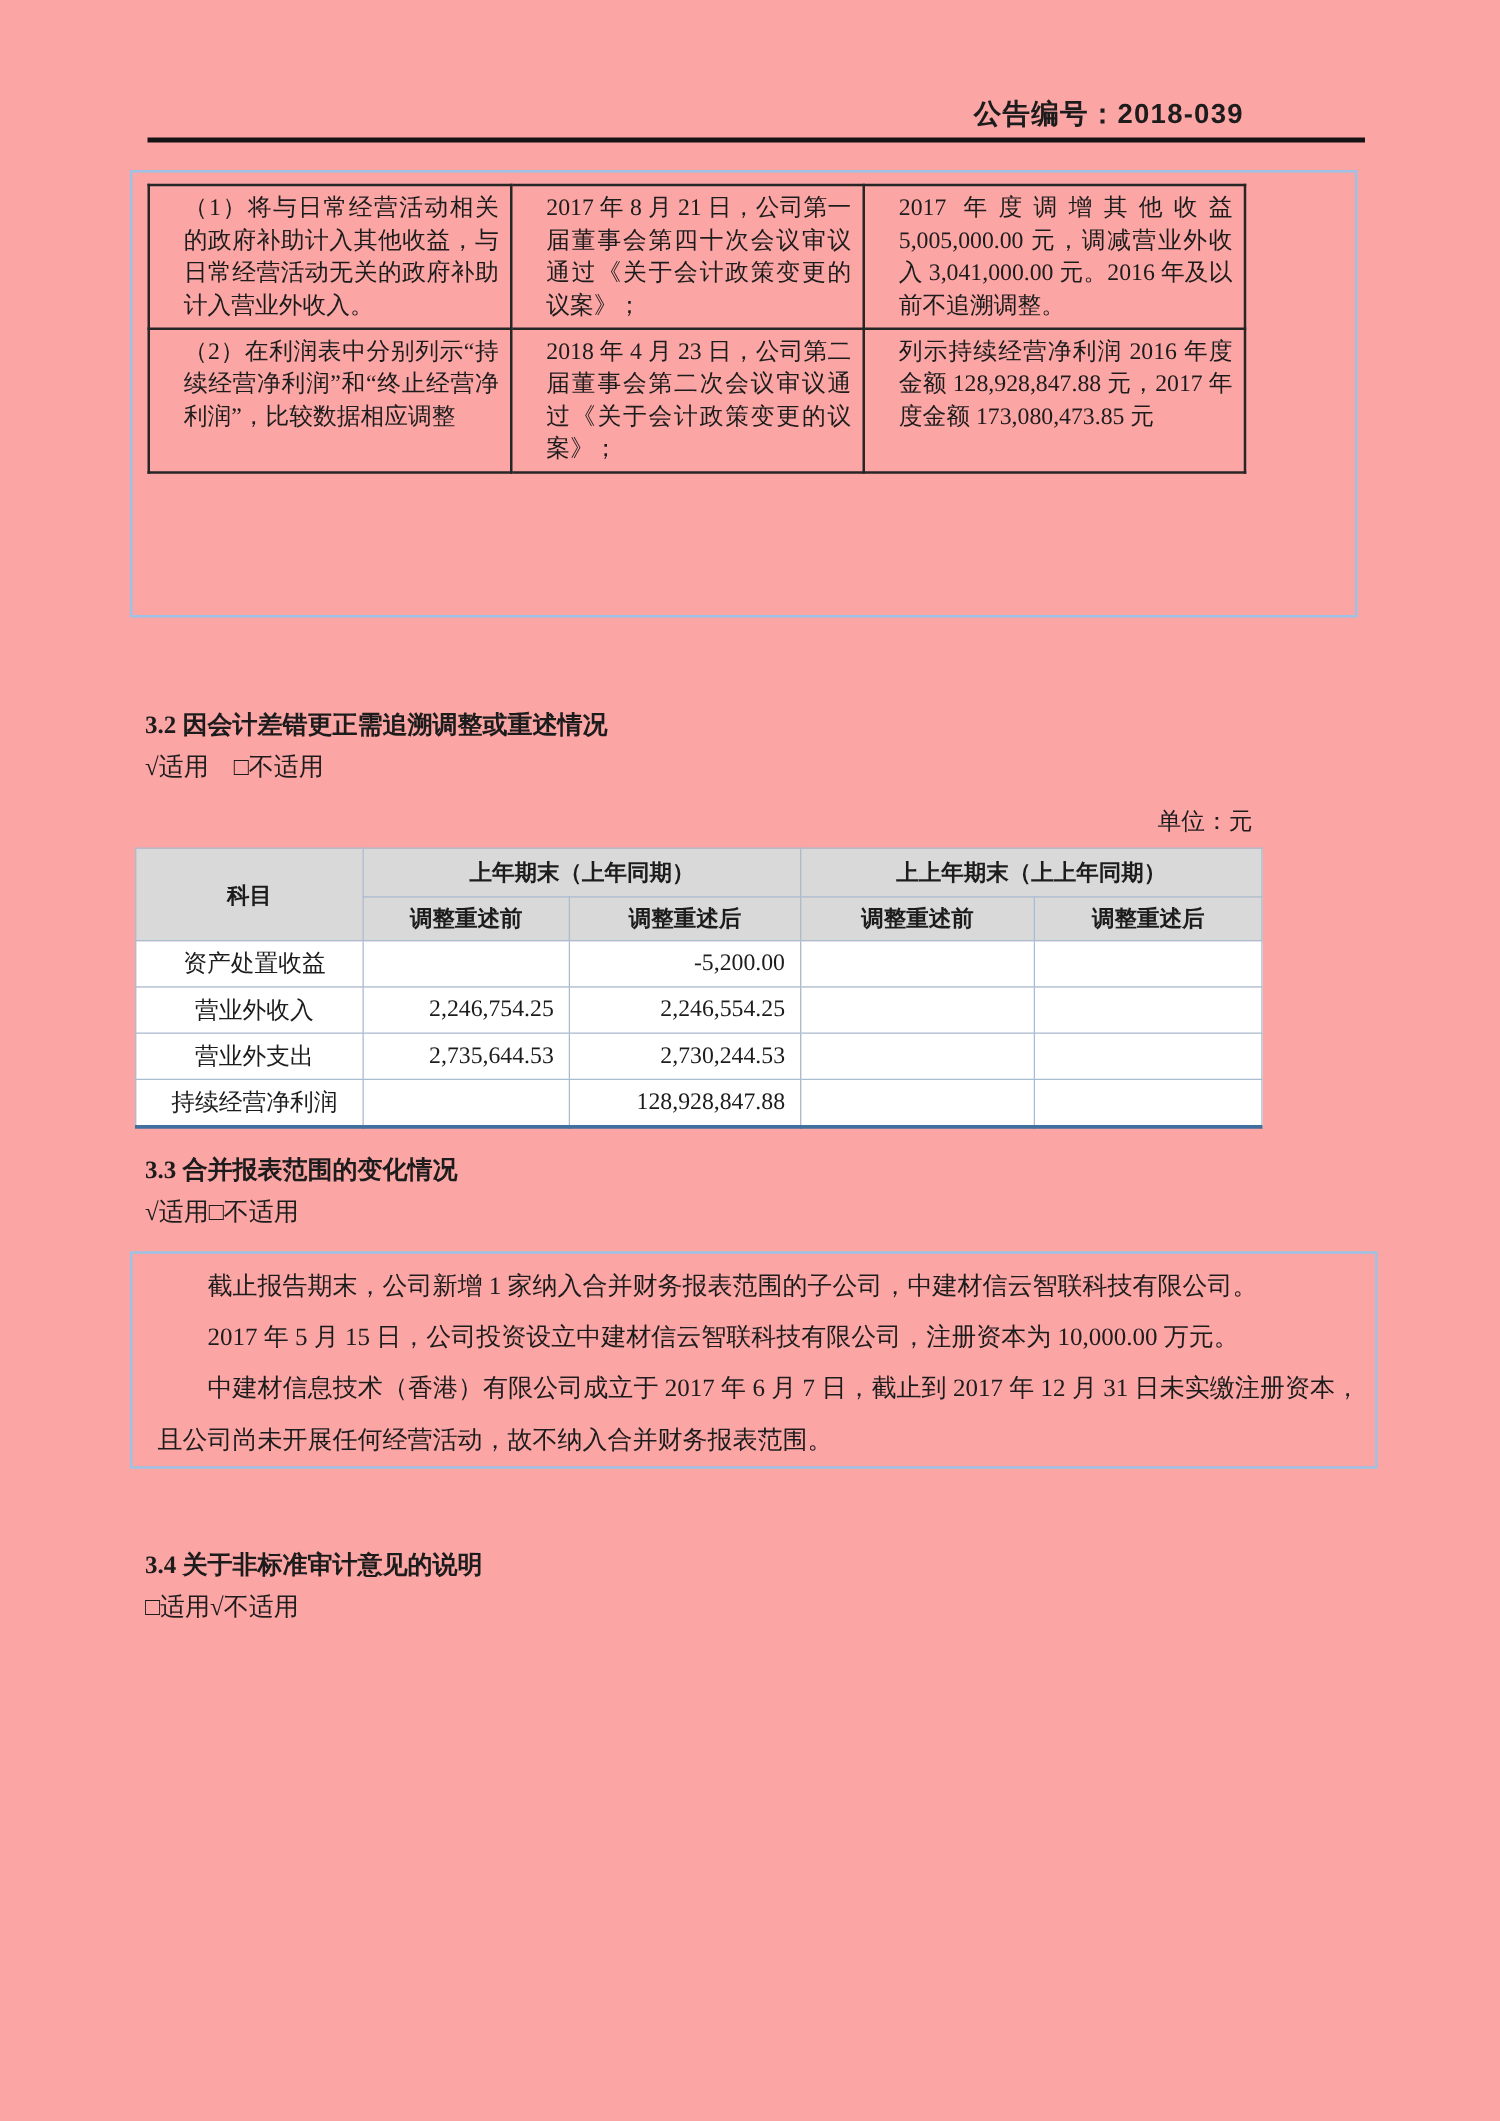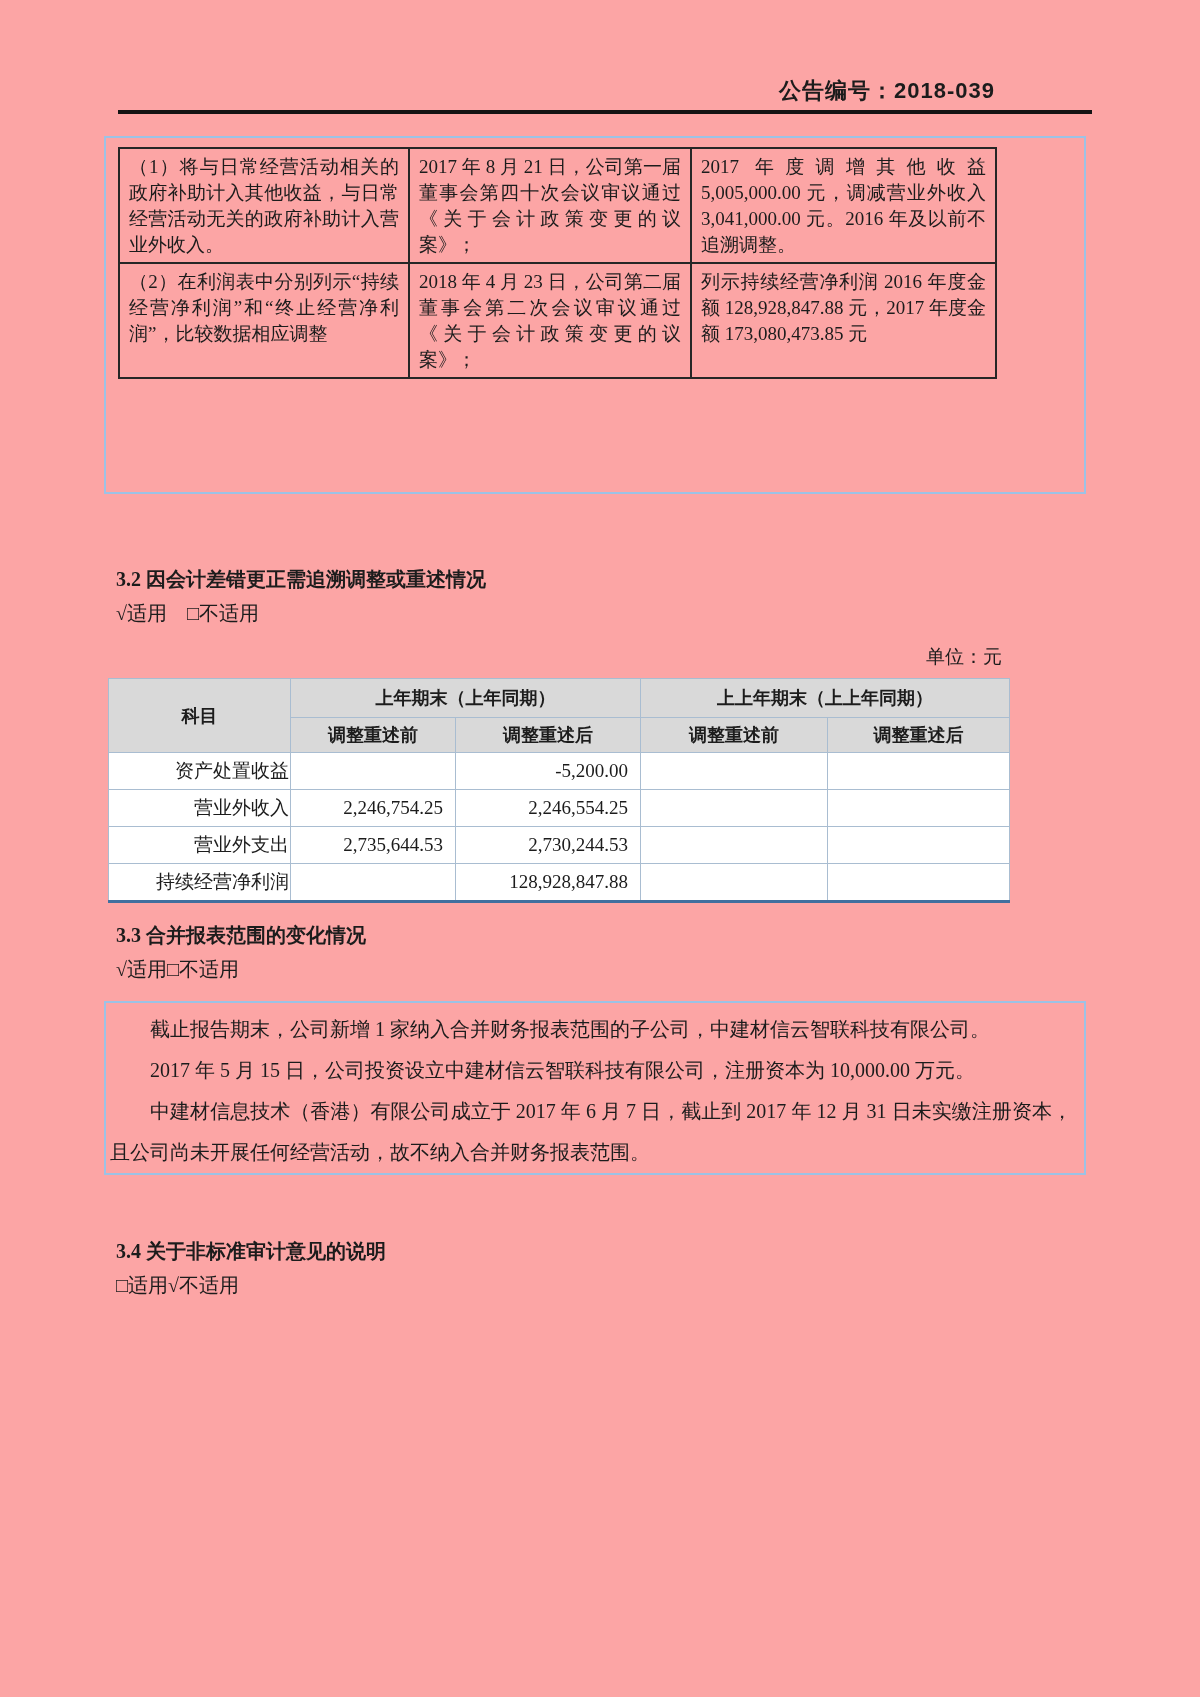--- a/index.html
+++ b/index.html
@@ -26,21 +26,21 @@
     position:absolute;left:104px;top:136px;width:978px;height:354px;
     border:2px solid #9cc2e5;
   }
   .policy-table{
     position:absolute;left:12px;top:9px;
     border-collapse:collapse;table-layout:fixed;width:877px;
   }
   .policy-table td{
     border:2px solid #262626;
     vertical-align:top;
-    padding:5px 9px 4px 9px;
+    padding:5px 9px 4px 27px;
     font-size:19px;line-height:26px;
     text-align:justify;
   }
   .policy-table col.c1{width:290px;}
   .policy-table col.c2{width:282px;}
   .policy-table col.c3{width:305px;}
   .policy-table tr.r1 td{height:100px;}
   .policy-table tr.r2 td{height:76px;}
   .policy-table tr.r3 td{height:139px;}
   
@@ -75,27 +75,27 @@
     text-align:center;
   }
   .restate-table col.s{width:182px;}
   .restate-table col.v1{width:165px;}
   .restate-table col.v2{width:185px;}
   .restate-table col.v3{width:187px;}
   .restate-table col.v4{width:182px;}
   .restate-table tr.hr1 th{height:36px;}
   .restate-table tr.hr2 th{height:32px;}
   .restate-table td{height:34px;background:#ffffff;}
-  .restate-table td.subject{text-align:right;padding-left:9px;}
+  .restate-table td.subject{text-align:center;padding-left:9px;}
   .restate-table td.num{text-align:right;padding-right:12px;}
   
   .box33{
     position:absolute;left:104px;top:1001px;width:962px;height:164px;
     border:2px solid #9cc2e5;
-    padding:6px 12px 0 4px;
+    padding:6px 12px 0 20px;
   }
   .box33 p{
     margin:0;
     font-size:20px;line-height:41px;
     text-indent:2em;
     text-align:justify;
   }
 </style>
 </head>
 <body>

